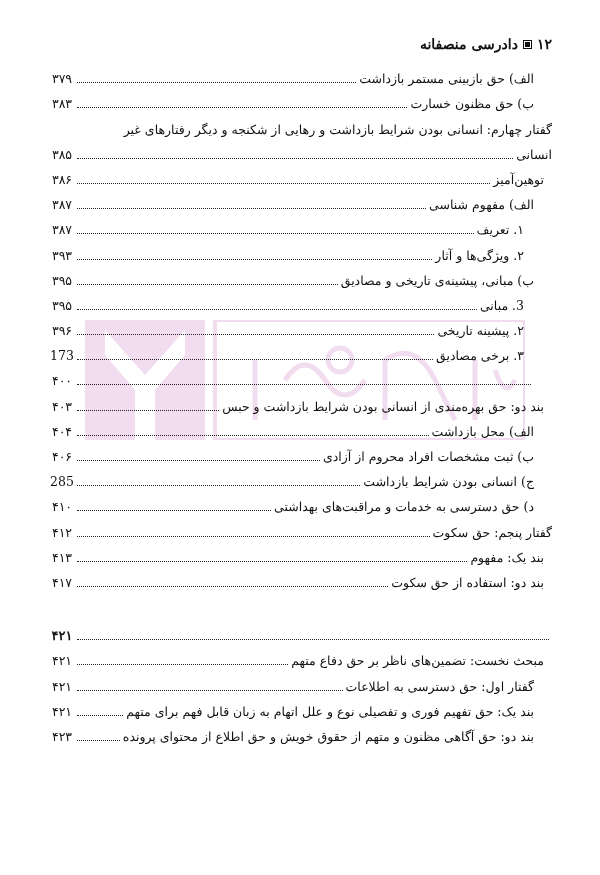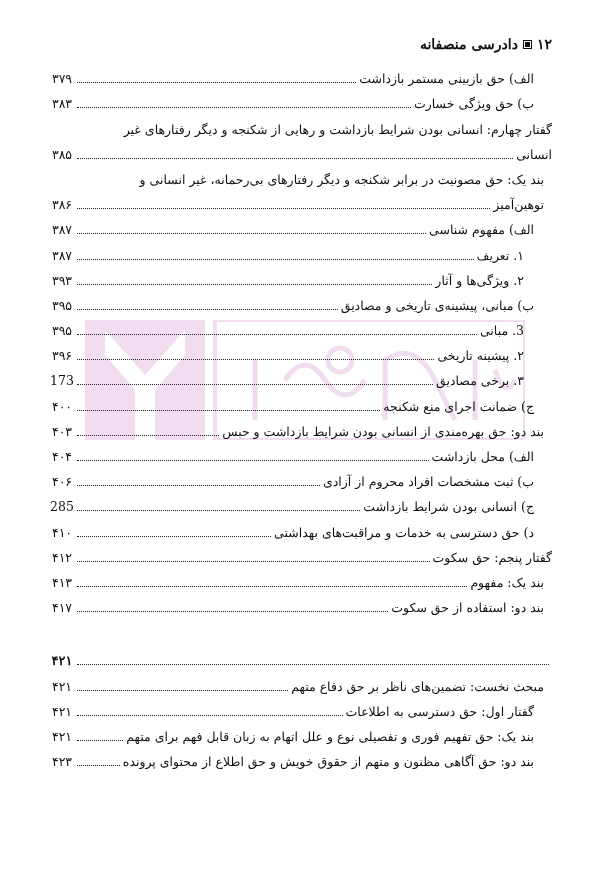--- a/index.html
+++ b/index.html
@@ -120,37 +120,33 @@
     <span>دادرسی منصفانه</span>
   </div>
 
   <div class="toc">
     <div class="row i2">
       <span class="title">الف) حق بازبینی مستمر بازداشت</span>
         <span class="leader"></span>
         <span class="page-num">۳۷۹</span>
     </div>
     <div class="row i2">
-      <span class="title">ب) حق ویژگی خسارت</span>
+      <span class="title">ب) حق مظنون خسارت</span>
         <span class="leader"></span>
         <span class="page-num">۳۸۳</span>
     </div>
     <div class="row i0 nolead">
       <span class="title">گفتار چهارم: انسانی بودن شرایط بازداشت و رهایی از شکنجه و دیگر رفتارهای غیر</span>
         <span class="page-num"></span>
     </div>
     <div class="row i0">
       <span class="title">انسانی</span>
         <span class="leader"></span>
         <span class="page-num">۳۸۵</span>
     </div>
-    <div class="row i1 nolead">
-      <span class="title">بند یک: حق مصونیت در برابر شکنجه و دیگر رفتارهای بی‌رحمانه، غیر انسانی و</span>
-        <span class="page-num"></span>
-    </div>
     <div class="row i1">
       <span class="title">توهین‌آمیز</span>
         <span class="leader"></span>
         <span class="page-num">۳۸۶</span>
     </div>
     <div class="row i2">
       <span class="title">الف) مفهوم شناسی</span>
         <span class="leader"></span>
         <span class="page-num">۳۸۷</span>
     </div>
@@ -178,21 +174,20 @@
       <span class="title">۲. پیشینه تاریخی</span>
         <span class="leader"></span>
         <span class="page-num">۳۹۶</span>
     </div>
     <div class="row i3">
       <span class="title">۳. برخی مصادیق</span>
         <span class="leader"></span>
         <span class="page-num">173</span>
     </div>
     <div class="row i2">
-      <span class="title">ج) ضمانت اجرای منع شکنجه</span>
         <span class="leader"></span>
         <span class="page-num">۴۰۰</span>
     </div>
     <div class="row i1">
       <span class="title">بند دو: حق بهره‌مندی از انسانی بودن شرایط بازداشت و حبس</span>
         <span class="leader"></span>
         <span class="page-num">۴۰۳</span>
     </div>
     <div class="row i2">
       <span class="title">الف) محل بازداشت</span>

